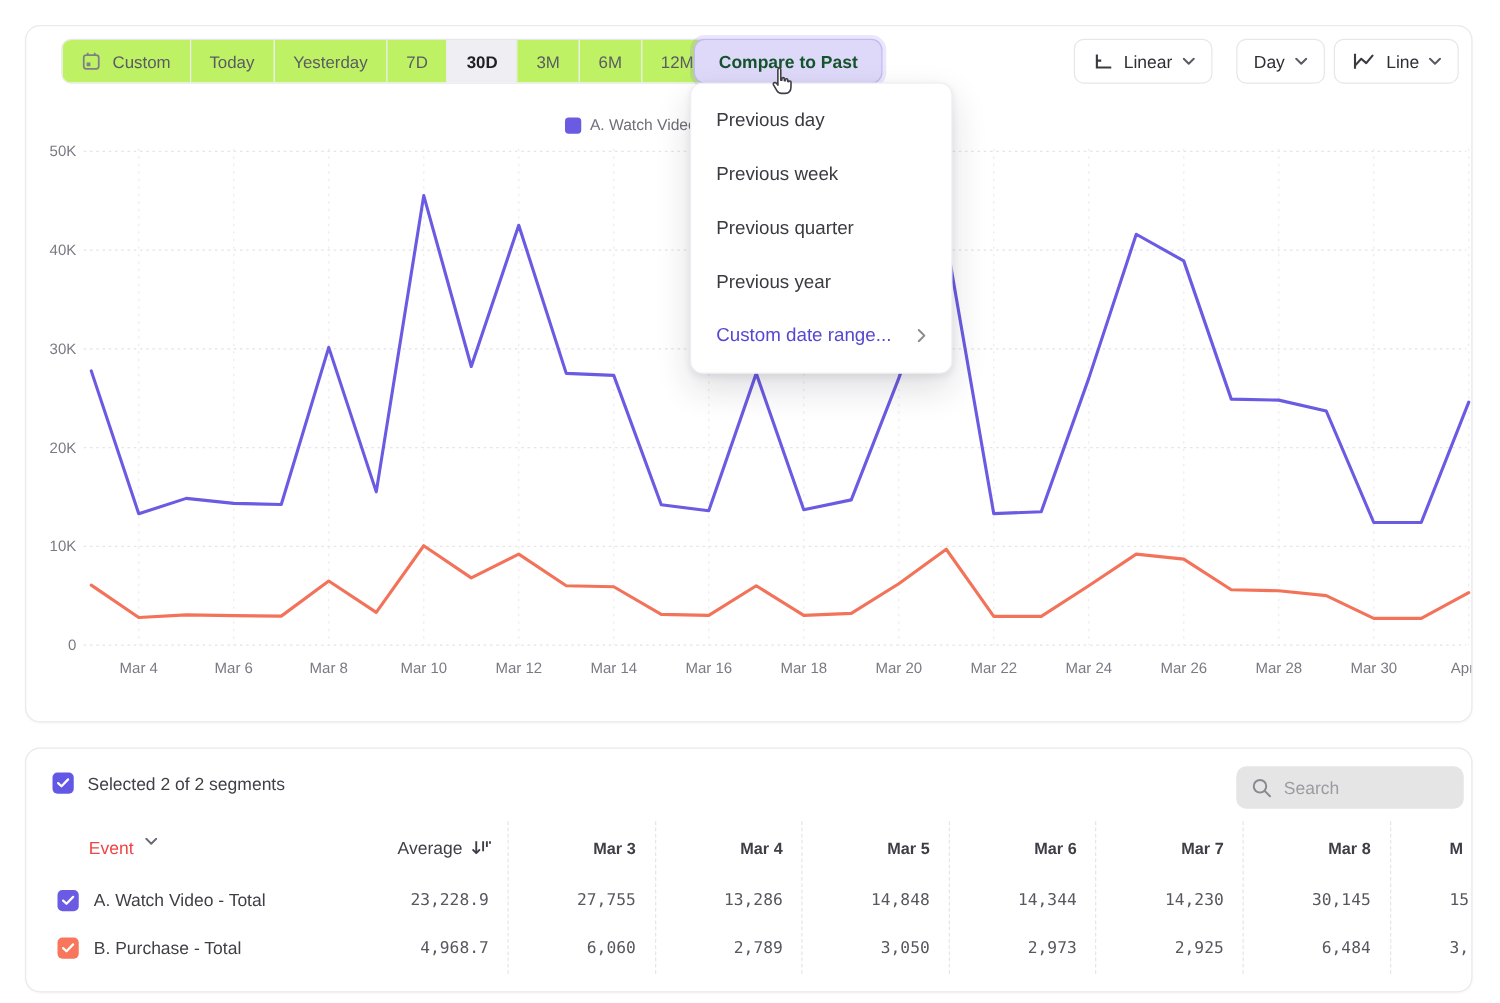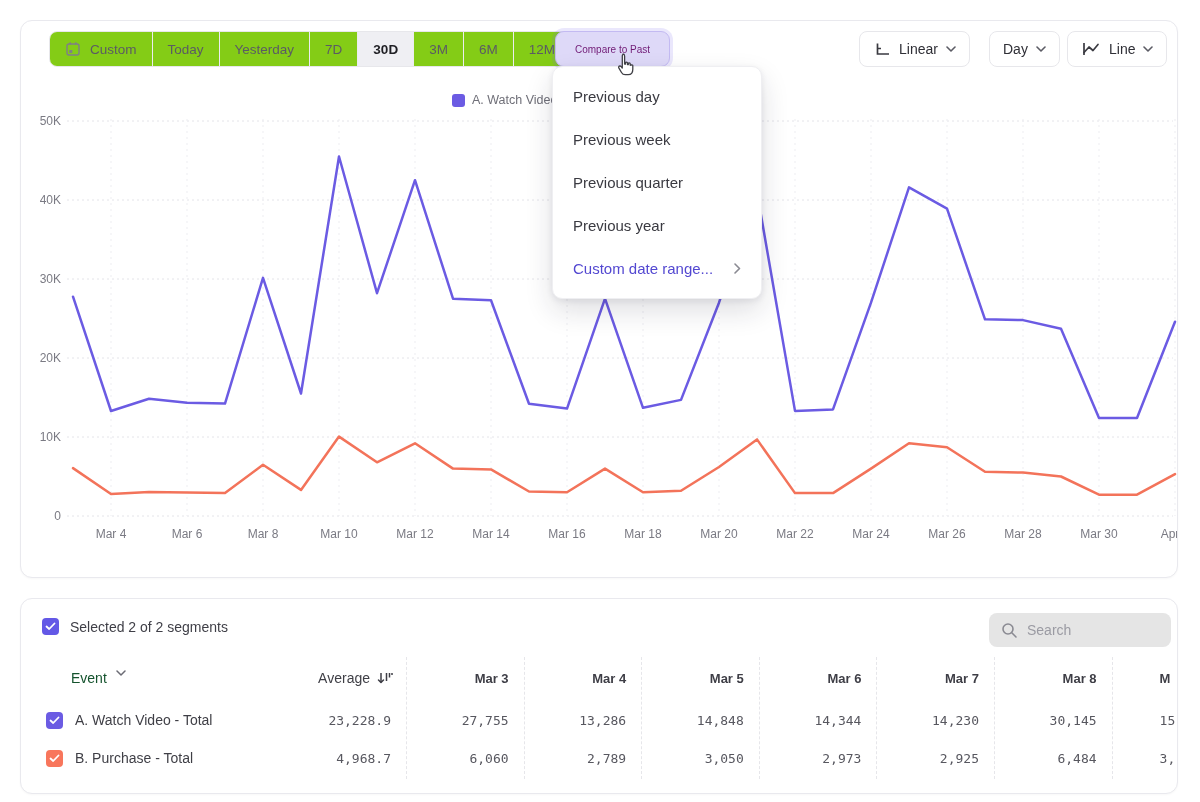--- a/index.html
+++ b/index.html
@@ -4,24 +4,24 @@
 <style>
   *{margin:0;padding:0;box-sizing:border-box}
   html,body{width:1200px;height:802px}
   body{font-family:"Liberation Sans",sans-serif;background:#fff;position:relative;overflow:hidden;color:#3f3f46}
   .card{position:absolute;background:#fff;border:1px solid #e9e9ee;border-radius:12px;overflow:hidden;box-shadow:0 1px 2px rgba(0,0,0,.03)}
   #chart-card{left:20px;top:20px;width:1158px;height:558px}
   #table-card{left:20px;top:598px;width:1158px;height:196px}
 
   
   .range-group{position:absolute;left:28px;top:10px;height:36px;display:flex;align-items:stretch;border:1px solid #e7e7eb;border-radius:8px;overflow:hidden;background:#fff}
-  .range-btn{display:flex;align-items:center;gap:9px;padding:0 15px;font-size:13.5px;color:#5b5b64;border:none;border-left:1px solid #ececf0;background:#84cc16;cursor:pointer;font-family:inherit}
+  .range-btn{display:flex;align-items:center;gap:9px;padding:0 15px;font-size:13.5px;color:#5b5b64;border:none;border-left:1px solid #ececf0;background:#bef264;cursor:pointer;font-family:inherit}
   .range-btn:first-child{border-left:none}
   .range-btn.selected{background:#efeff3;color:#1f1f24;font-weight:bold}
-  .compare-btn{position:absolute;left:534px;top:10px;height:36px;padding:0 19px;border-radius:9px;background:#ded9f8;border:1px solid #c3baf2;box-shadow:0 0 0 3px rgba(122,106,235,.16);color:#701a75;font-size:10px;font-weight:normal;font-family:inherit;cursor:pointer}
+  .compare-btn{position:absolute;left:534px;top:10px;height:36px;padding:0 19px;border-radius:9px;background:#ded9f8;border:1px solid #c3baf2;box-shadow:0 0 0 3px rgba(122,106,235,.16);color:#14532d;font-size:14px;font-weight:bold;font-family:inherit;cursor:pointer}
   .ctl-btn{position:absolute;top:10px;height:36px;display:flex;align-items:center;gap:8px;border:1px solid #e7e7eb;border-radius:8px;padding:16px 13px;font-size:14px;color:#2f2f36;background:#fff;cursor:pointer;font-family:inherit}
   #linear-btn{left:838px}
   #day-btn{left:968px}
   #line-btn{left:1046px}
   .icon{display:inline-flex;align-items:center;justify-content:center}
 
   
   .legend{position:absolute;top:72px;left:0;width:100%;display:flex;justify-content:center;gap:26px;font-size:12.5px;color:#6f6f78}
   .legend-item{display:flex;align-items:center;gap:7px}
   .legend-swatch{width:13px;height:13px;border-radius:3px}
@@ -42,21 +42,21 @@
   
   .seg-row{position:absolute;left:21px;top:19px;display:flex;align-items:center;gap:11px;font-size:14px;color:#3f3f47}
   .cbox{width:17px;height:17px;border-radius:4px;display:inline-flex;align-items:center;justify-content:center;flex:none;cursor:pointer}
   .search{position:absolute;left:968px;top:14px;width:182px;height:34px;background:#e5e5e5;border-radius:8px;display:flex;align-items:center;gap:9px;padding:0 12px}
   .search input{border:none;background:transparent;outline:none;font-size:14px;color:#3f3f46;width:120px;font-family:inherit}
   .search input::placeholder{color:#9b9ba3}
   .trow{position:absolute;left:0;width:1210px;display:grid;grid-template-columns:247px 138px repeat(6,117.6px) 118px;align-items:center}
   #thead{top:62px;height:34px}
   .trow.r1{top:102px;height:38px}
   .trow.r2{top:140px;height:38px}
-  .cell-event{padding-left:50px;display:flex;align-items:flex-start;gap:9px;font-size:14px;color:#14532d}
+  .cell-event{padding-left:50px;display:flex;align-items:flex-start;gap:9px;font-size:14px;color:#ef4444}
   .cell-event-row{padding-left:25px;display:flex;align-items:center;gap:12px;font-size:14px;color:#3f3f46}
   .cell-r{text-align:right;padding-right:15px}
   .cell-avg-h{display:flex;justify-content:flex-end;align-items:center;gap:7px;padding-right:13px;font-size:14px;color:#3f3f46}
   .dh{font-size:13px;font-weight:bold;color:#3e3e46}
   .num{font-family:"DejaVu Sans Mono",monospace;font-size:13px;color:#57575f}
   .cell-clip{padding-left:48px;text-align:left;white-space:nowrap}
   .vsep{position:absolute;top:58px;bottom:14px;width:0;border-left:1px dashed #e6e6ea}
 </style>
 </head>
 <body>

